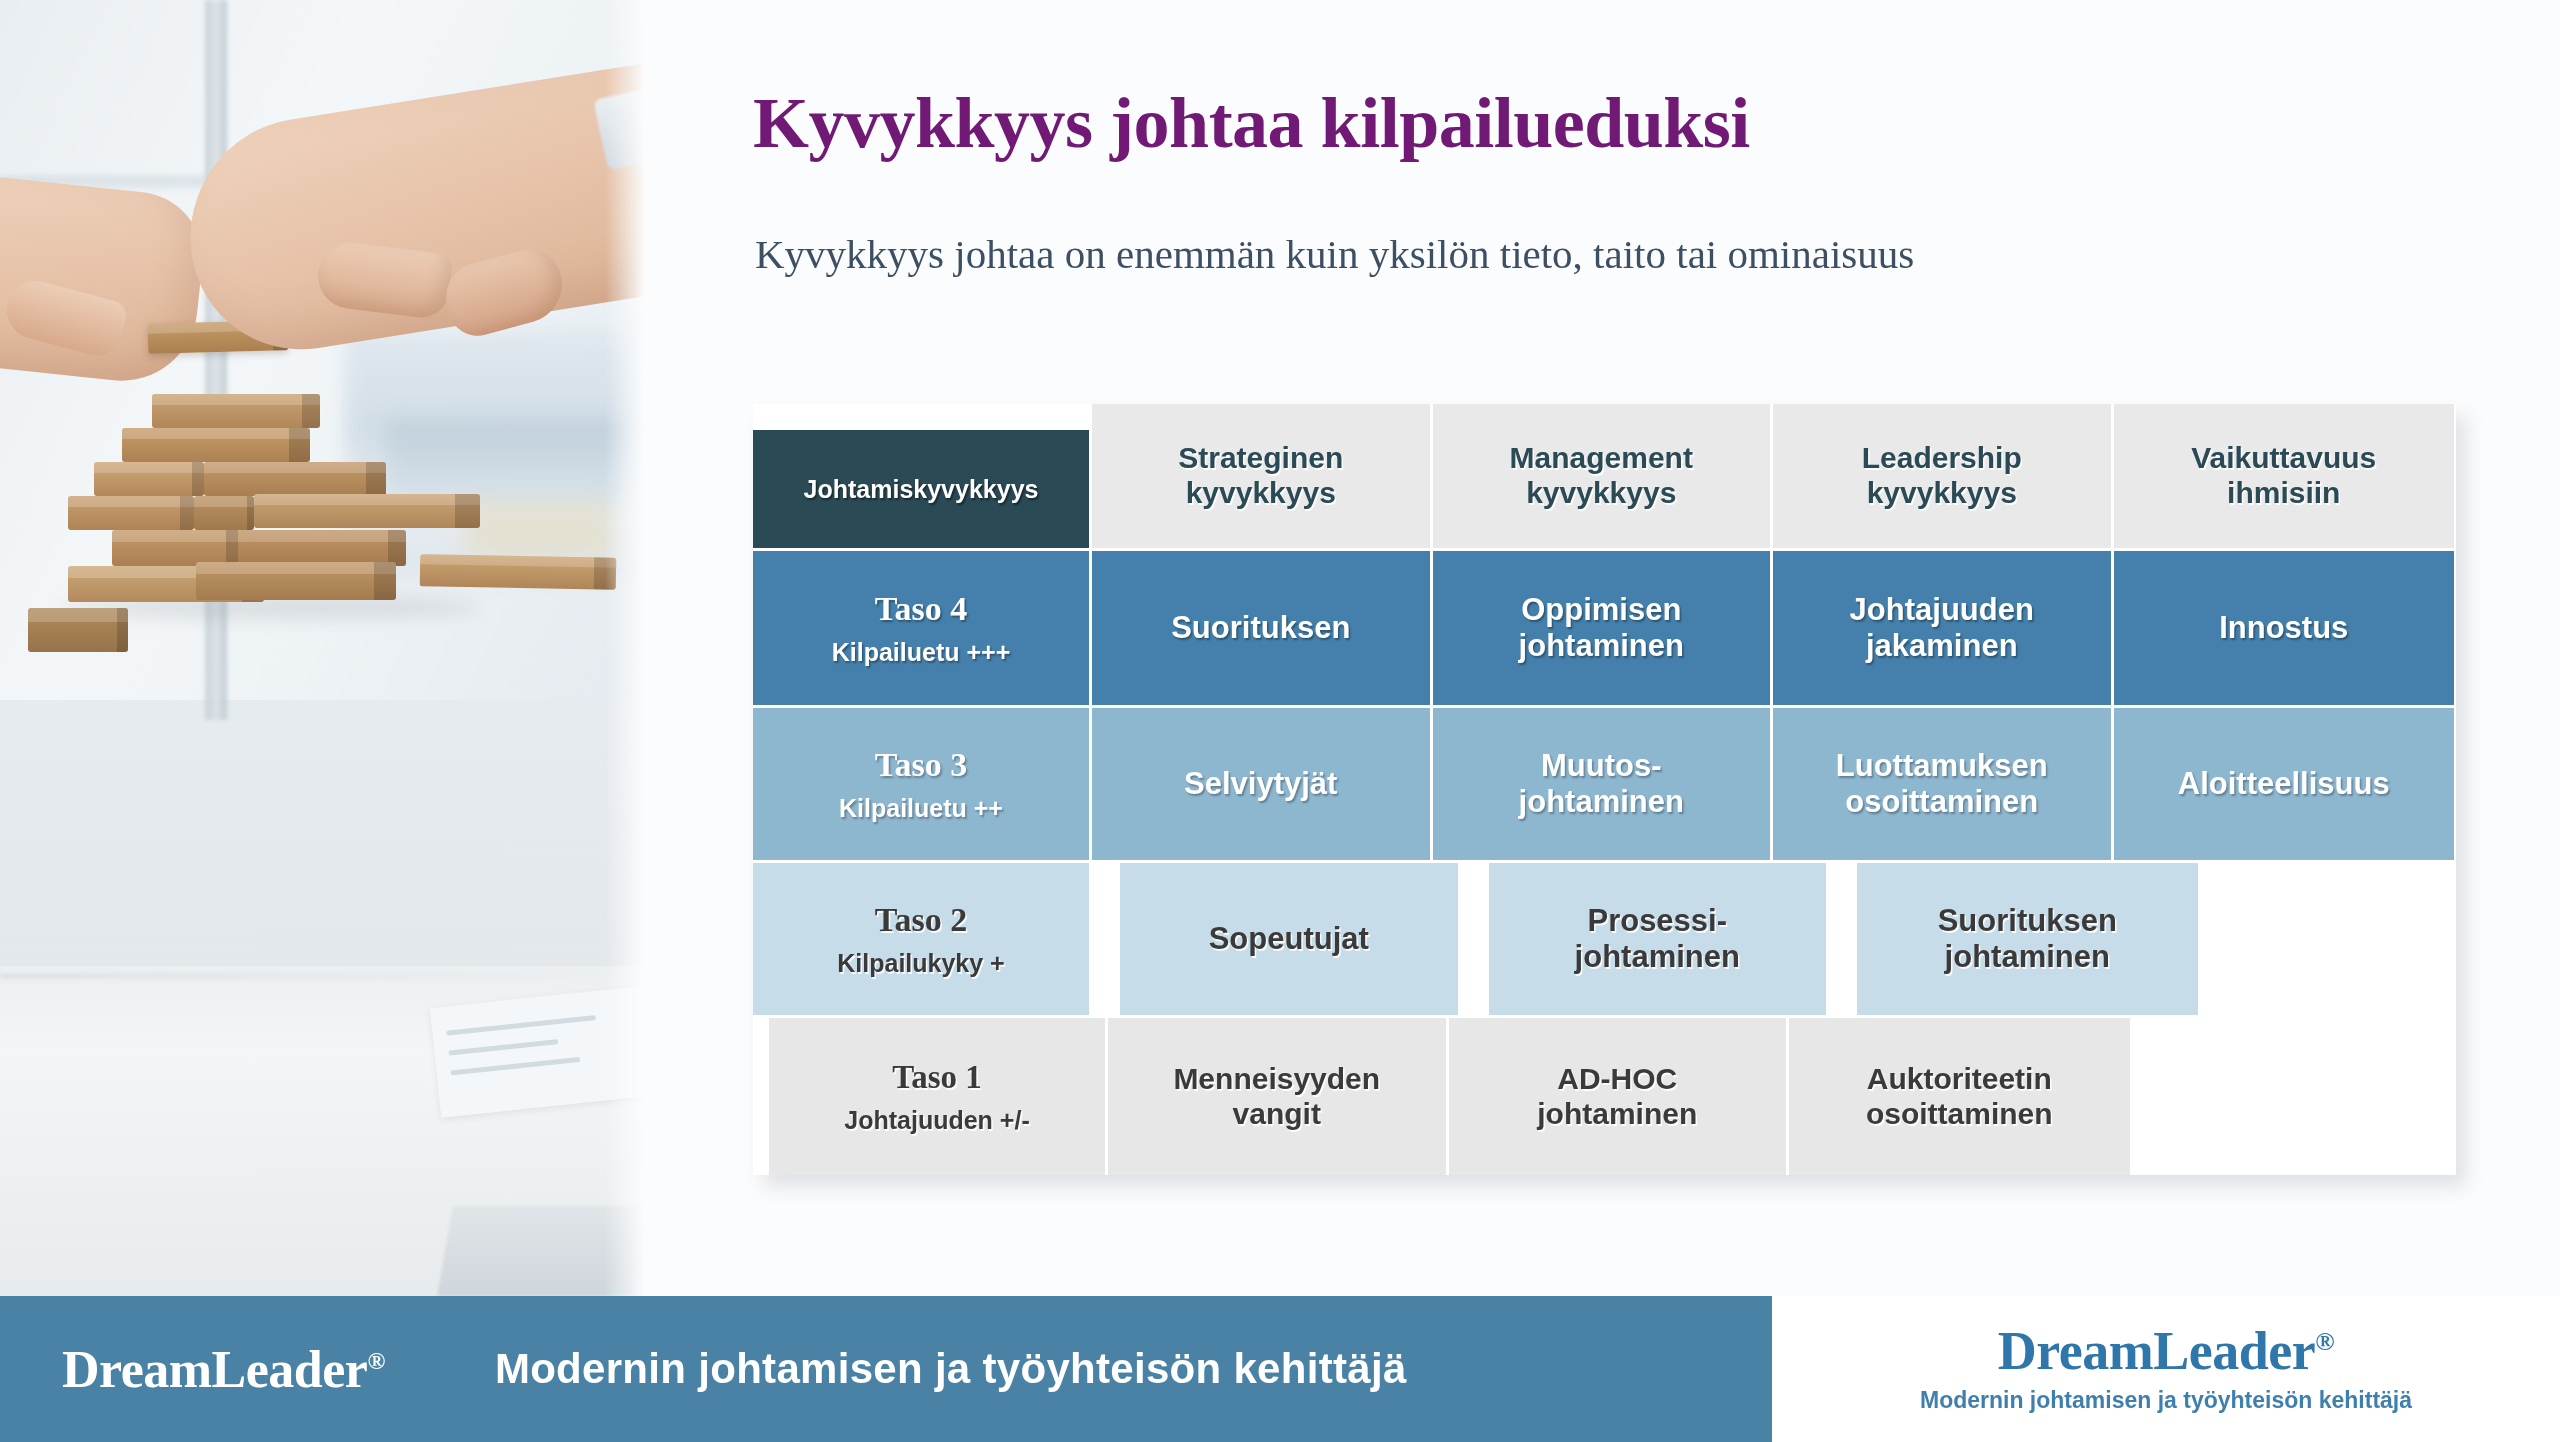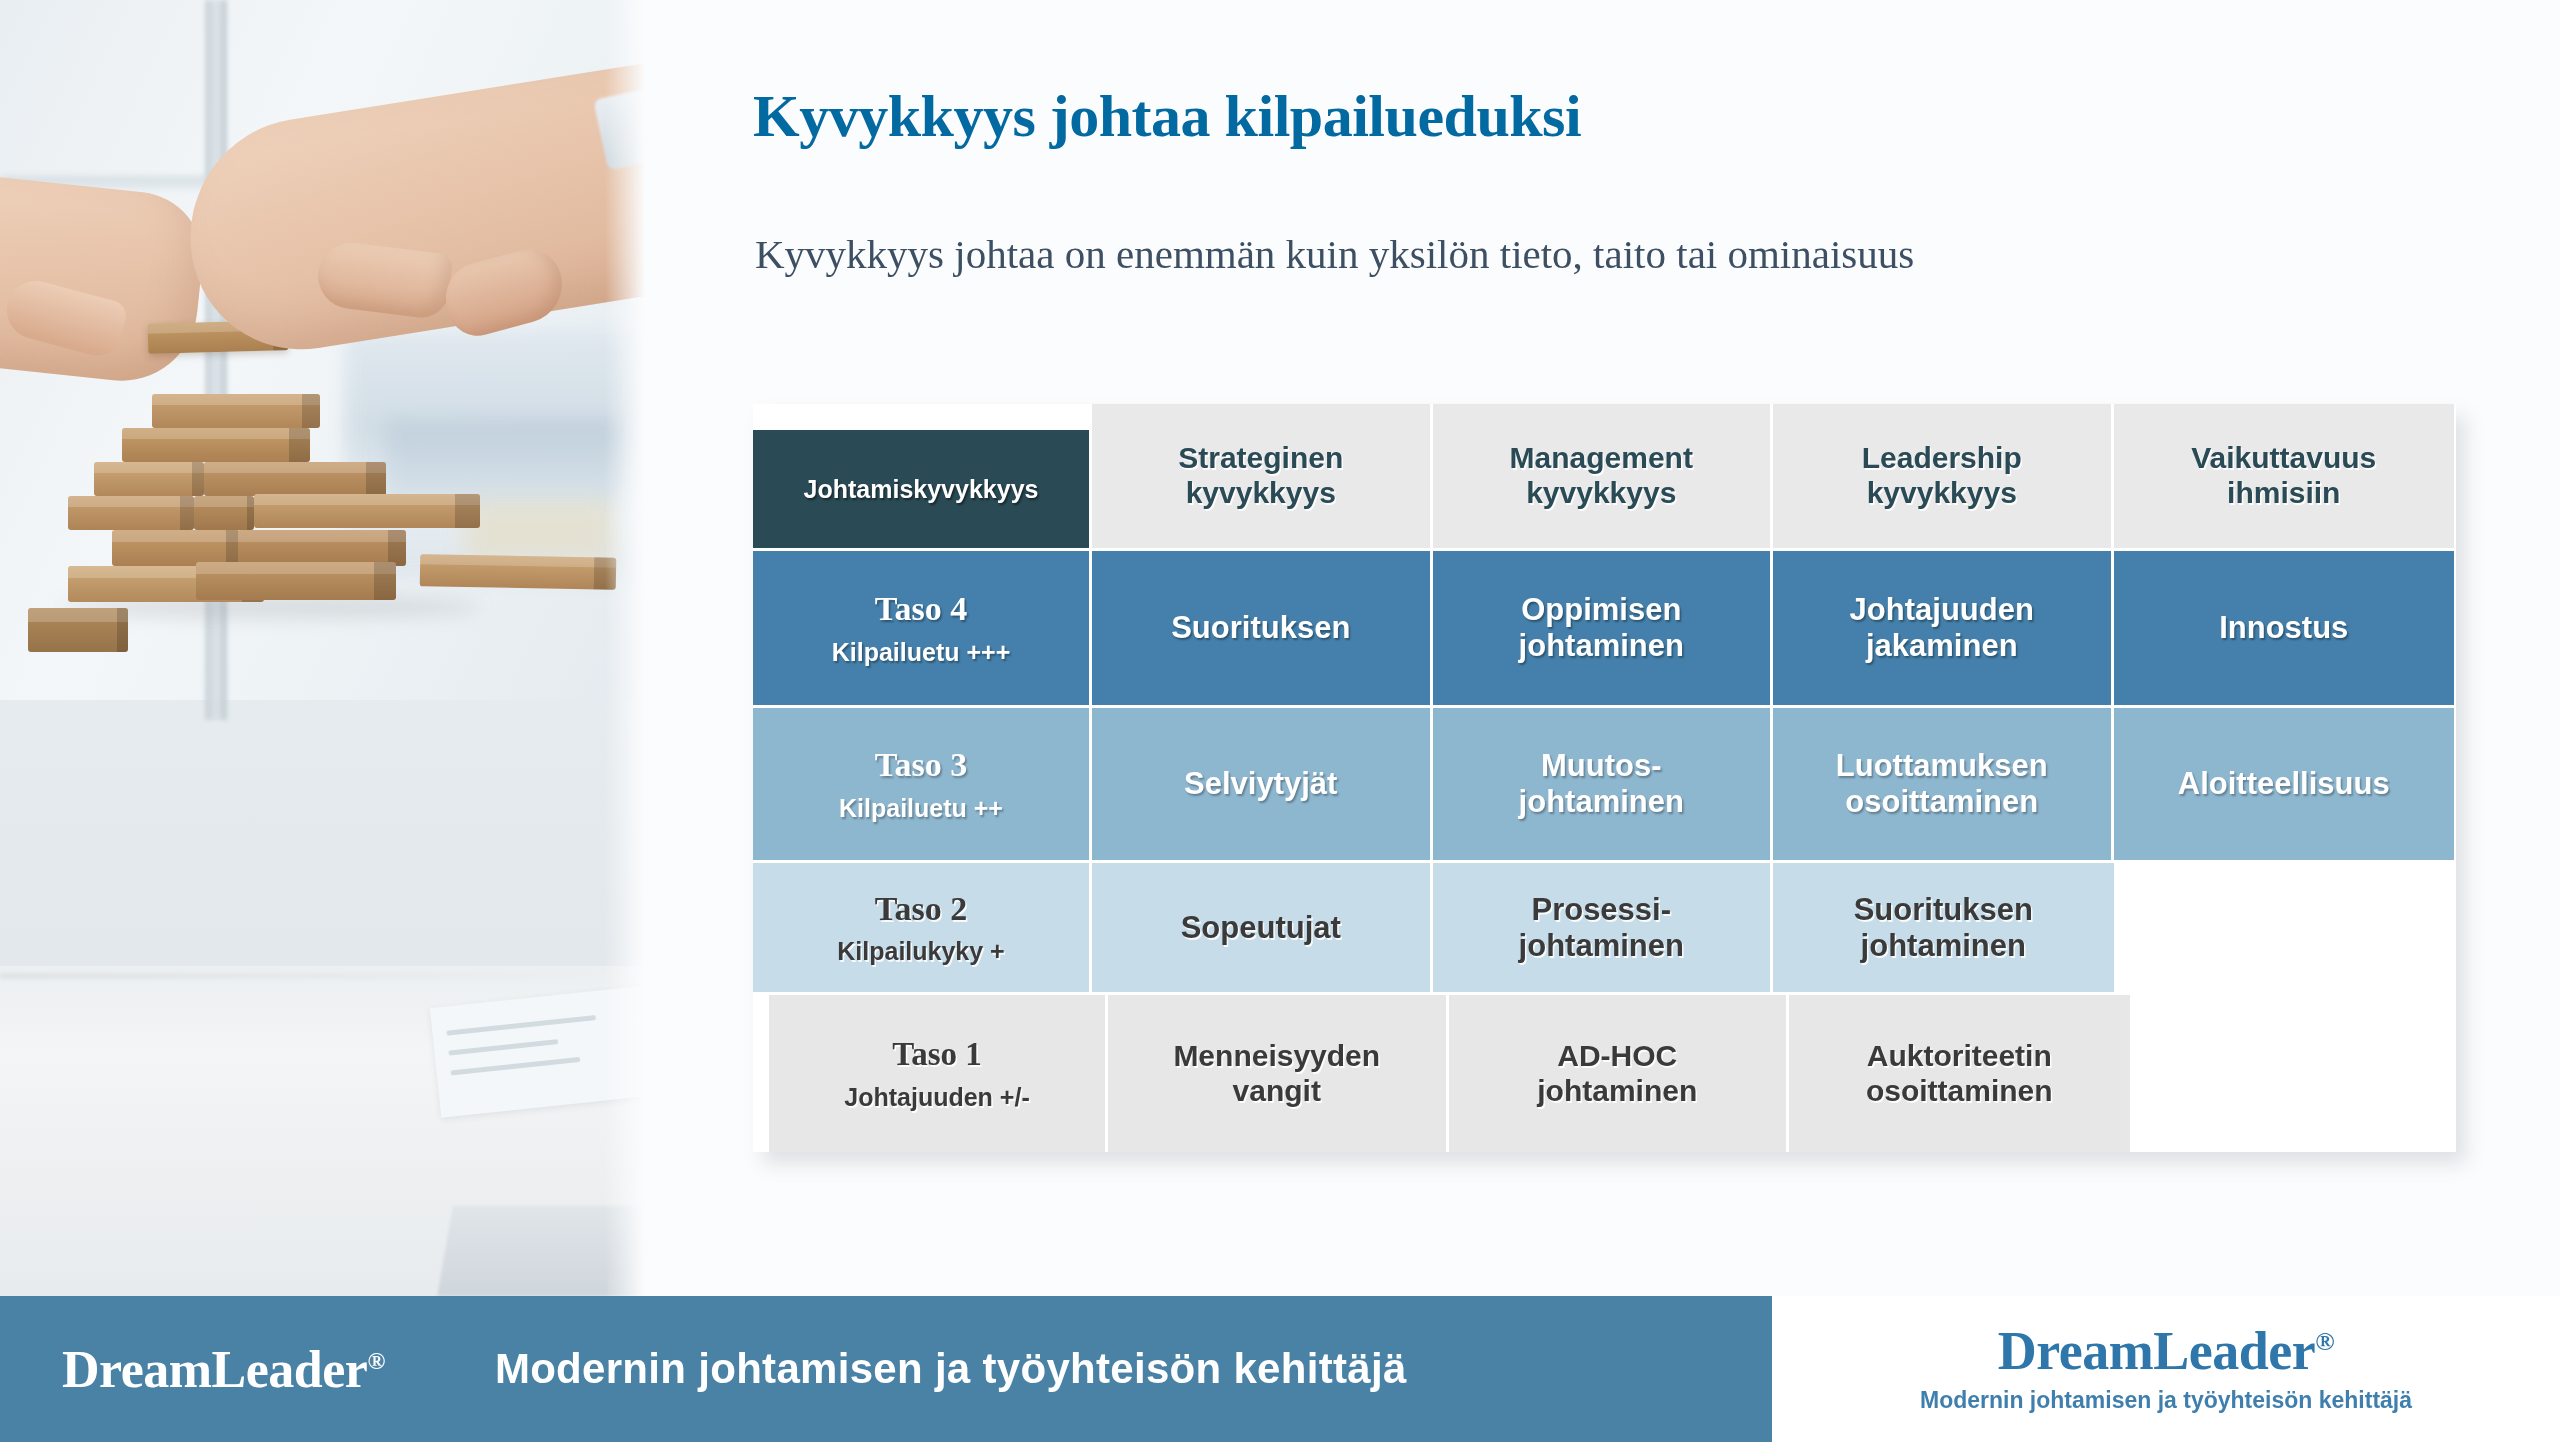--- a/index.html
+++ b/index.html
@@ -132,21 +132,21 @@
   .photo-fade{
     position:absolute;right:0;top:0;width:40px;height:100%;
     background:linear-gradient(90deg,rgba(251,252,253,0),#fbfcfd);
   }
 
   
   .content{position:absolute;left:645px;top:0;right:0;height:1296px;background:#fbfcfd;}
   .title{
     position:absolute;left:108px;top:82px;
     font-family:"Liberation Serif",serif;
-    font-size:60px;font-weight:700;color:#0369a1;
+    font-size:72px;font-weight:700;color:#701a75;
     letter-spacing:-.5px;white-space:nowrap;text-align:right;
   }
   .subtitle{
     position:absolute;left:110px;top:230px;
     font-family:"Liberation Serif",serif;
     font-size:41px;font-weight:400;color:#3d4f63;
     white-space:nowrap;
   }
 
   
@@ -174,21 +174,21 @@
     text-shadow:1.5px 1.5px 0 rgba(255,255,255,.9);}
   .row-head .hcell0{background:#2a4a55;color:#ffffff;font-size:25px;
     text-shadow:1.5px 1.5px 2px rgba(0,0,0,.45);margin-top:26px;}
 
   .row4{height:157px;}
   .row4 .tcell{background:#4480ab;color:#ffffff;font-size:31px;
     text-shadow:1.5px 1.5px 2px rgba(0,0,0,.35);}
   .row3{height:155px;}
   .row3 .tcell{background:#8db6cf;color:#ffffff;font-size:31px;
     text-shadow:1.5px 1.5px 2px rgba(0,0,0,.30);}
-  .row2{height:132px;}
+  .row2{height:155px;gap:28px;}
   .row2 .tcell{background:#c6dce8;color:#3a3a3a;font-size:31px;
     text-shadow:1.5px 1.5px 0 rgba(255,255,255,.85);}
   .row1{height:157px;border-bottom:none;padding-left:16px;}
   .row1 .tcell{background:#e7e7e7;color:#3a3a3a;font-size:30px;
     border-bottom:none;
     text-shadow:1.5px 1.5px 0 rgba(255,255,255,.9);}
 
   .lvl-main{font-size:34px;font-weight:700;margin-bottom:9px;font-family:Liberation Serif, serif;}
   .lvl-sub{font-size:25px;font-weight:700;}
   .row1 .lvl-main{font-size:33px;}

